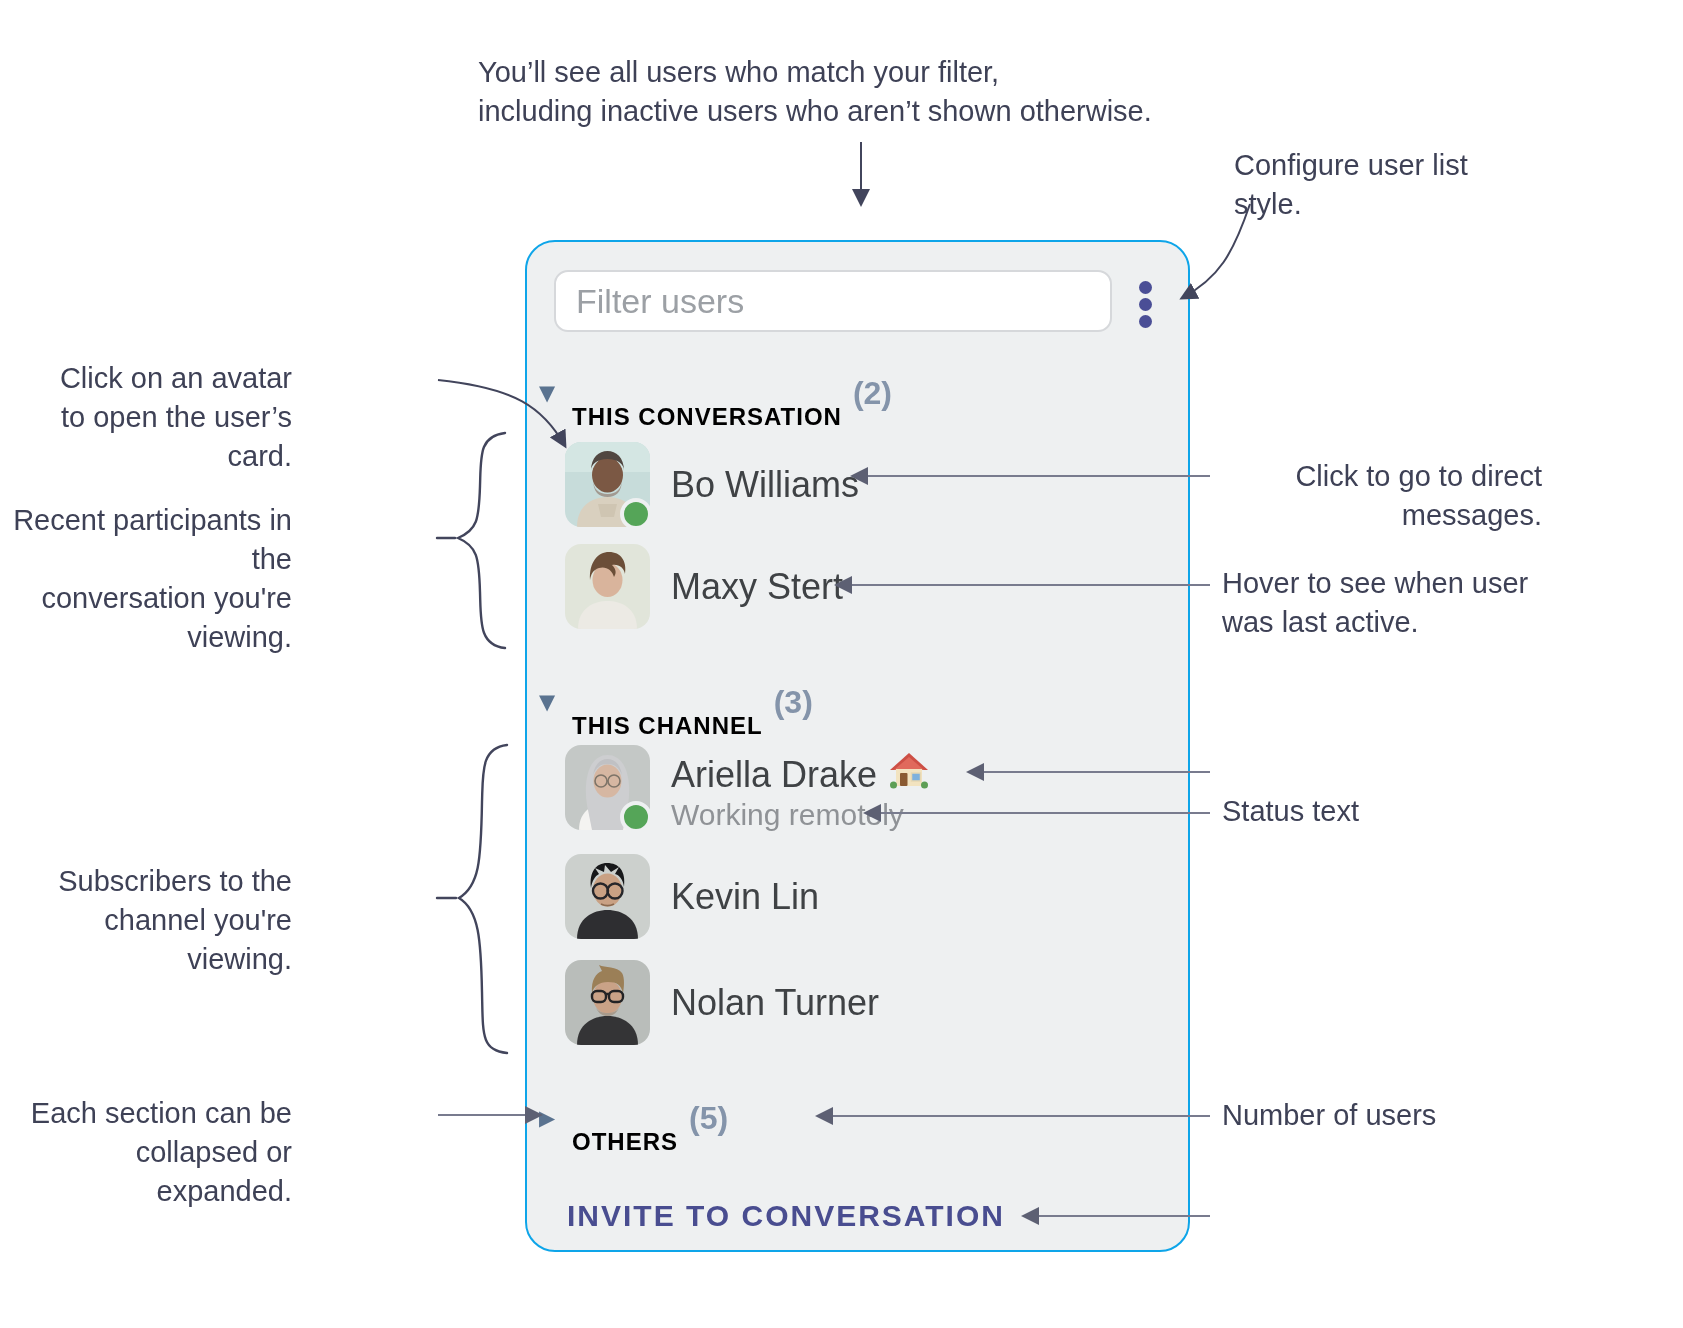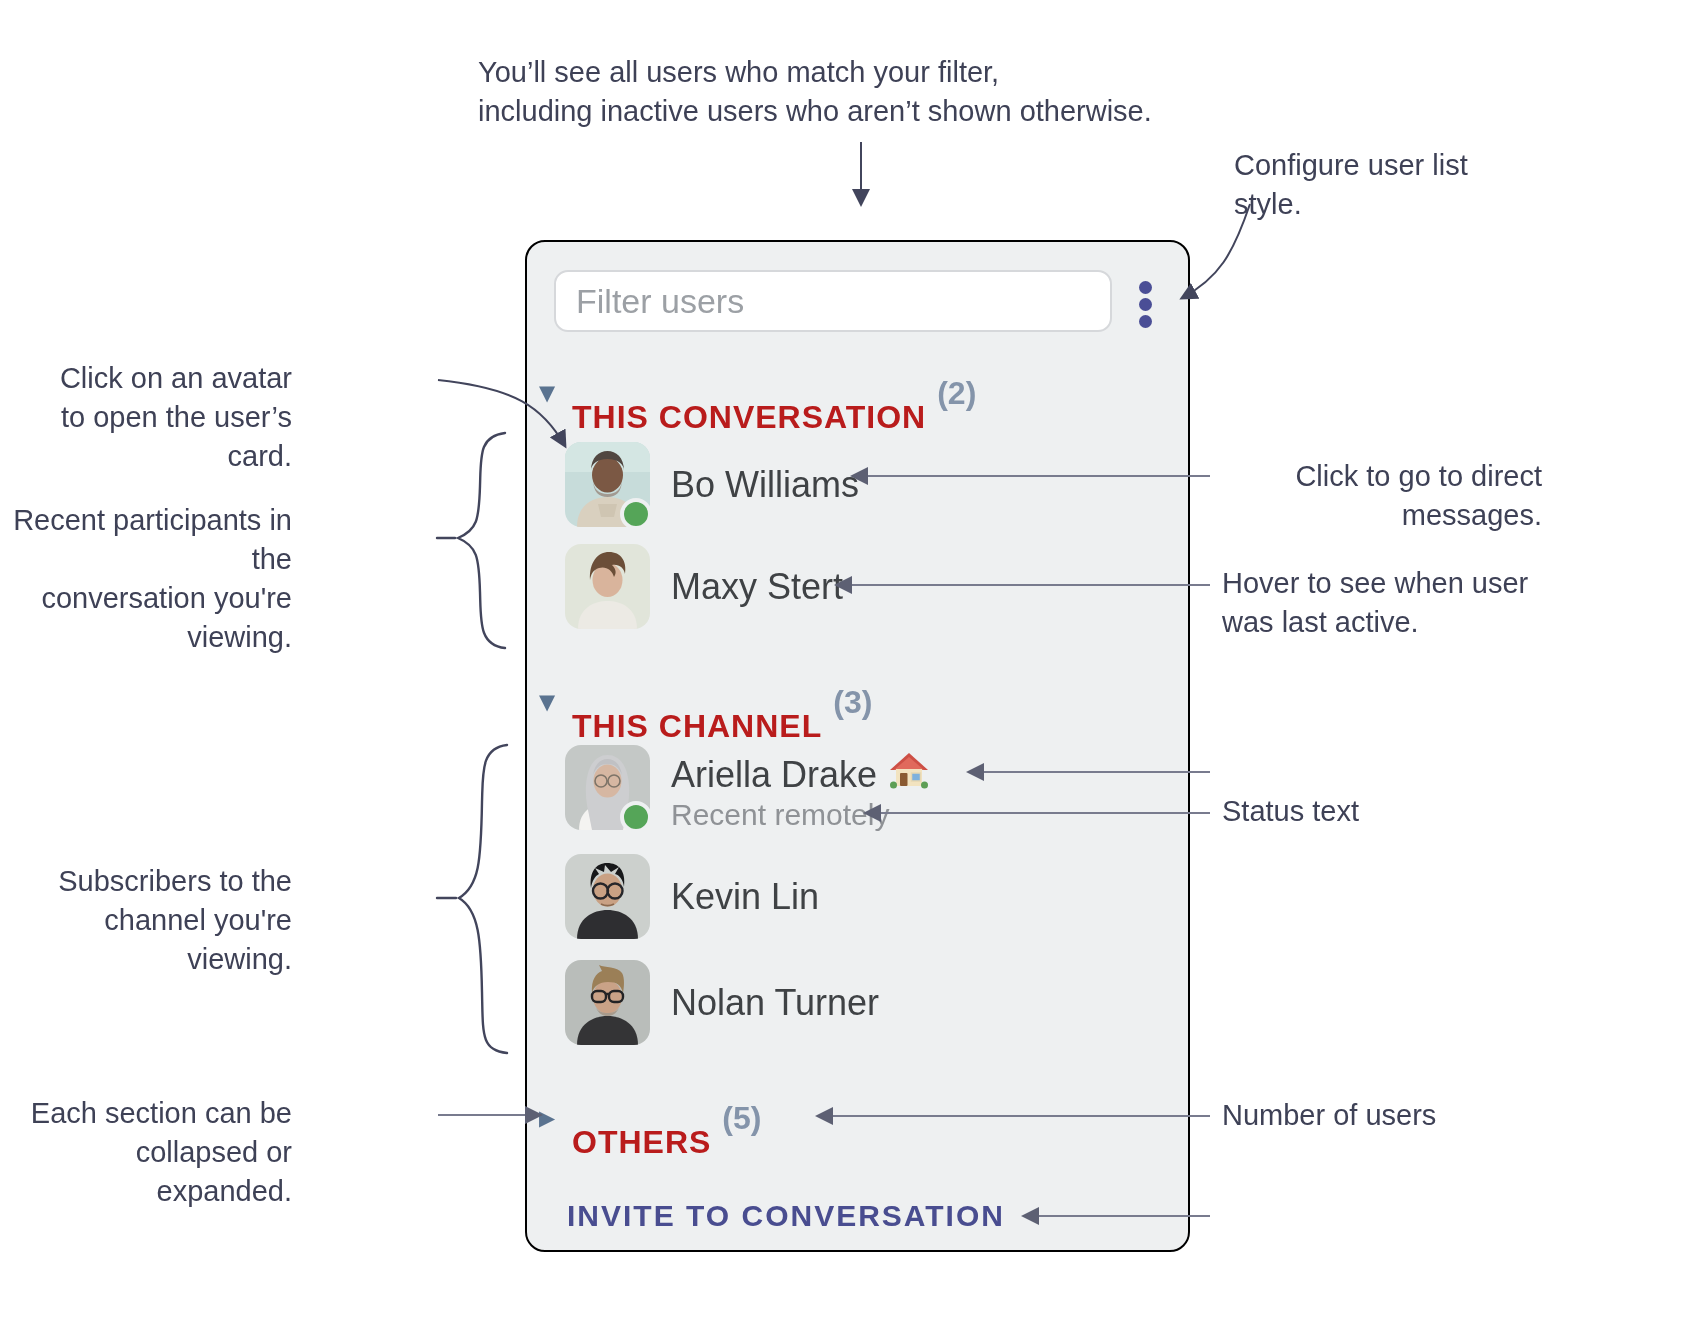--- a/index.html
+++ b/index.html
@@ -9,21 +9,21 @@
   }
   .abs{position:absolute;}
   
   .ann{
     font-size:29px;line-height:39px;color:#3e4156;white-space:pre-line;
   }
   .ann.right{text-align:right;}
   
   #panel{
     left:525px;top:240px;width:665px;height:1012px;
-    background:#eef0f1;border:2px solid #000000;border-radius:20px;
+    background:#eef0f1;border:2px solid #0ea5e9;border-radius:30px;
     box-sizing:border-box;
     padding-left:37px;
   }
   #filter-input{
     position:absolute;left:27px;top:28px;width:558px;height:62px;
     box-sizing:border-box;background:#ffffff;border:2px solid #d6d8db;
     border-radius:14px;padding:0 20px;font-size:34px;color:#3f4245;
     font-family:"Liberation Sans",sans-serif;outline:none;
   }
   #filter-input::placeholder{color:#9ca0a5;}
@@ -35,21 +35,21 @@
   .kdot{width:13px;height:13px;border-radius:50%;background:#4a4e96;}
   .sec{
     position:absolute;left:8px;display:flex;align-items:center;gap:13px;
     height:42px;cursor:pointer;
   }
   .tri{
     font-family:"DejaVu Sans",sans-serif;font-size:21px;color:#5a7390;
     width:24px;text-align:center;
   }
   .sec-label{
-    font-size:32px;font-weight:bold;letter-spacing:1px;color:#b91c1c;margin-top:48px;
+    font-size:24px;font-weight:bold;letter-spacing:1px;color:#000000;margin-top:48px;
   }
   .sec-count{
     font-size:32px;font-weight:bold;color:#8494aa;margin-left:-2px;
   }
   .urow{
     position:absolute;left:38px;display:flex;align-items:center;height:85px;
     cursor:pointer;
   }
   .urow.withstatus{align-items:flex-start;height:auto;}
   .avatar{
@@ -170,21 +170,21 @@
               <polygon points="20,2 39,19 1,19" fill="#cd4f45"></polygon>
               <polygon points="20,6 35,19 5,19" fill="#e06a5c"></polygon>
               <rect x="7" y="18" width="26" height="17" fill="#f2e3c0"></rect>
               <rect x="11" y="22" width="7.5" height="13" rx="1" fill="#8a5a32"></rect>
               <rect x="22.5" y="22" width="9" height="8" fill="#7fb1dd" stroke="#e6d7b2" stroke-width="1.5"></rect>
               <circle cx="4.5" cy="34" r="3.5" fill="#5d9e55"></circle>
               <circle cx="35.5" cy="34" r="3.5" fill="#5d9e55"></circle>
             </svg>
           </span>
         </span>
-        <span class="ustatus">Recent remotely</span>
+        <span class="ustatus">Working remotely</span>
       </span>
     </div>
 
     <div class="urow" style="top:612px;">
       <span class="avatar">
         <svg width="85" height="85" viewBox="0 0 85 85">
           <rect width="85" height="85" fill="#ccd0cd"></rect>
           <path d="M12,85 C12,64 28,56 42.5,56 C57,56 73,64 73,85 Z" fill="#2e2e31"></path>
           <ellipse cx="42.5" cy="36" rx="14.5" ry="16.5" fill="#c9a184"></ellipse>
           <path d="M26,34 C24,18 31,9 42,9 C54,9 61,17 59,33 C58,25 54,21 50,20 L54,13 L46,18 L40,11 L39,18 L30,14 L34,20 C30,22 27,27 26,34 Z" fill="#17181a"></path>

